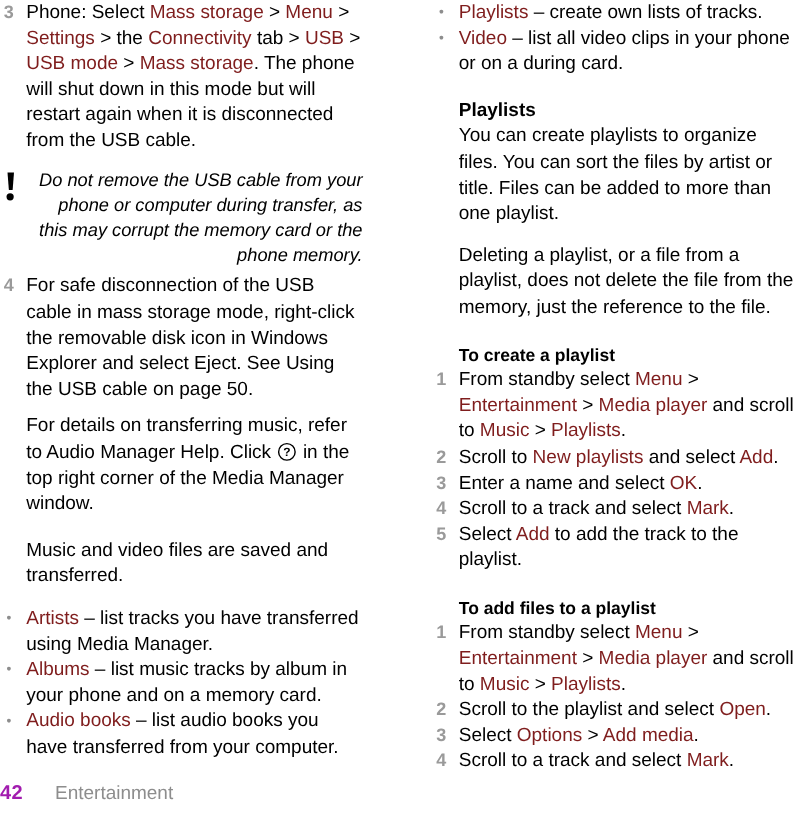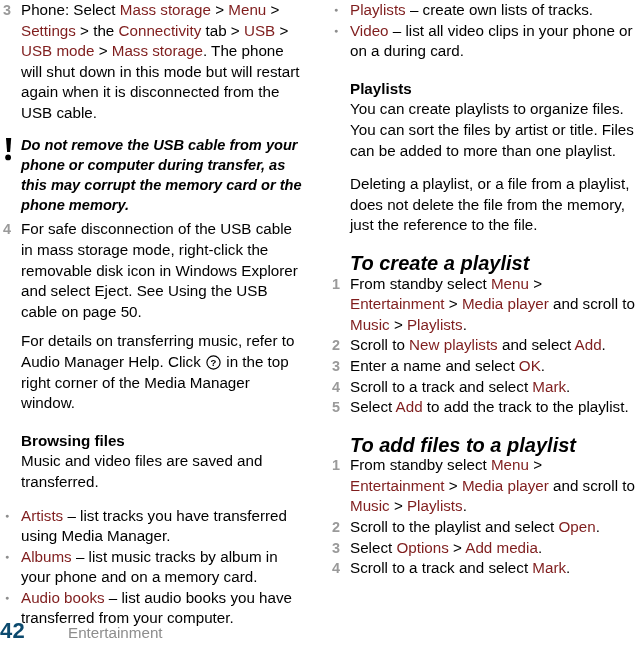--- a/index.html
+++ b/index.html
@@ -28,21 +28,21 @@
     width: 636px;
     height: 622px;
     display: flex;
     gap: 22px;
   }
   .col {
     width: 307px;
     box-sizing: border-box;
   }
   .col-left { padding-left: 0; }
-  .col-right { padding-left: 0; }
+  .col-right { padding-left: 0; margin-left: 34px; }
 
   
   .step {
     display: flex;
     align-items: flex-start;
     font-size: 15.2px;
     line-height: 20.6px;
     margin-bottom: 0;
   }
   .step-num {
@@ -91,24 +91,23 @@
   .spacer-lg { height: 17px; }
 
   
   .h-sub {
     font-size: 15.2px;
     line-height: 20.6px;
     font-weight: bold;
     margin: 0;
   }
   .h-proc {
-    font-size: 20px;
+    font-size: 14px;
     line-height: 20.6px;
     font-weight: bold;
-    font-style: italic;
     margin: 0;
   }
 
   
   .lnk { color: #7f1d1d; }
   .it { }
   .bd { font-weight: normal; }
 
   
   .note {
@@ -123,21 +122,22 @@
     padding-left: 2px;
     box-sizing: border-box;
     padding-top: 2px;
   }
   .note-icon svg { display: block; }
   .note-text {
     flex: 1;
     font-size: 14.6px;
     line-height: 20.2px;
     font-style: italic;
-    font-weight: bold;
+    font-weight: normal;
+    text-align: right;
   }
 
   
   .qicon {
     display: inline-block;
     width: 15px;
     height: 15px;
     vertical-align: -3px;
     margin: 0 1px;
   }
@@ -145,24 +145,24 @@
 
   
   .footer {
     position: absolute;
     left: 0;
     bottom: 6px;
     display: flex;
     align-items: baseline;
   }
   .footer-page {
-    font-size: 22px;
+    font-size: 16px;
     font-weight: bold;
-    color: #0c4a6e;
-    width: 68px;
+    color: #a21caf;
+    width: 44px;
     letter-spacing: 0.3px;
   }
   .footer-sec {
     font-size: 15.2px;
     color: #8d8d8d;
   }
 </style>
 </head>
 <body>
 
@@ -194,21 +194,20 @@
       <div class="spacer-sm"></div>
 
       <div class="para"><span>For details on transferring music, refer to </span><span class="it">Audio Manager Help</span><span>. Click </span><span class="qicon"><svg width="15" height="15" viewBox="0 0 15 15">
               <circle cx="7.5" cy="7.5" r="6.6" fill="none" stroke="#000" stroke-width="1.15"></circle>
               <text x="7.5" y="11.1" text-anchor="middle" font-family="Liberation Sans, sans-serif" font-size="9.6" font-weight="bold" fill="#000">?</text>
             </svg></span><span> in the top right corner of the </span><span class="it">Media Manager</span><span> window.</span></div>
 
       <div class="spacer-lg"></div>
 
       <div class="para">
-        <div class="h-sub">Browsing files</div>
         <div>Music and video files are saved and transferred.</div>
       </div>
 
       <div class="spacer-md"></div>
 
       <div class="bullet">
         <div class="bullet-dot"></div>
         <div class="bullet-body"><span class="lnk">Artists</span><span> – list tracks you have transferred using Media Manager.</span></div>
       </div>
       <div class="bullet">

